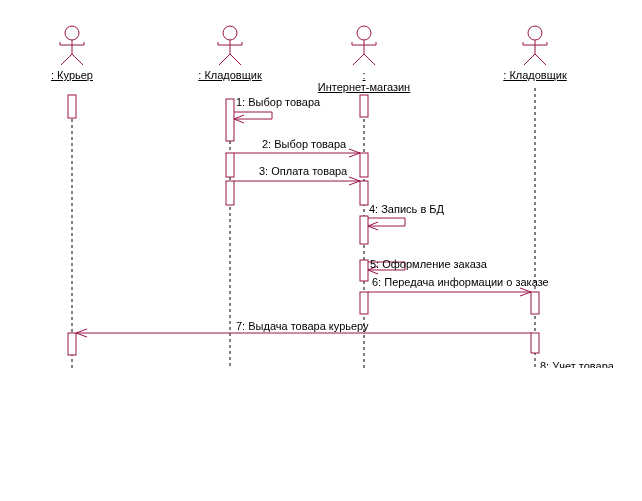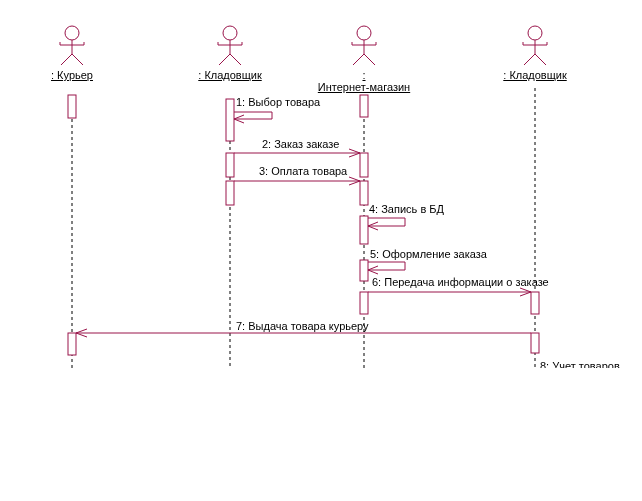--- a/index.html
+++ b/index.html
@@ -116,20 +116,20 @@
       <div class="ln">: Кладовщик</div>
     </div>
     <div class="actor-label" style="left: 364px; top: 69px;">
       <div class="ln">:</div>
       <div class="ln">Интернет-магазин</div>
     </div>
     <div class="actor-label" style="left: 535px; top: 69px;">
       <div class="ln">: Кладовщик</div>
     </div>
     <div class="msg-label" style="left: 236px; top: 97px;">1: Выбор товара</div>
-    <div class="msg-label" style="left: 262px; top: 139px;">2: Заказ заказе</div>
+    <div class="msg-label" style="left: 262px; top: 139px;">2: Выбор товара</div>
     <div class="msg-label" style="left: 259px; top: 166px;">3: Оплата товара</div>
     <div class="msg-label" style="left: 369px; top: 204px;">4: Запись в БД</div>
-    <div class="msg-label" style="left: 370px; top: 249px;">5: Оформление заказа</div>
+    <div class="msg-label" style="left: 370px; top: 259px;">5: Оформление заказа</div>
     <div class="msg-label" style="left: 372px; top: 277px;">6: Передача информации о заказе</div>
     <div class="msg-label" style="left: 236px; top: 321px; text-align: center;">7: Выдача товара курьеру</div>
-    <div class="msg-label" style="left: 540px; top: 361px;">8: Учет товаров</div>
+    <div class="msg-label" style="left: 540px; top: 361px;">8: Учет товара</div>
   </div>
 
 </body></html>

